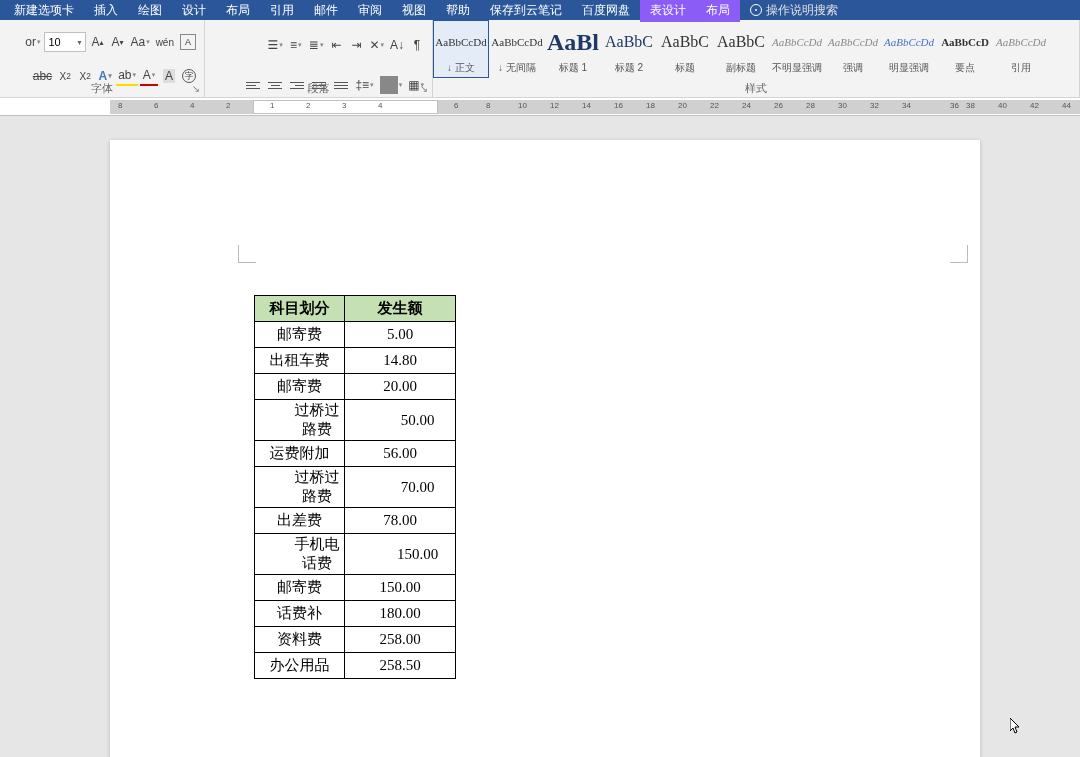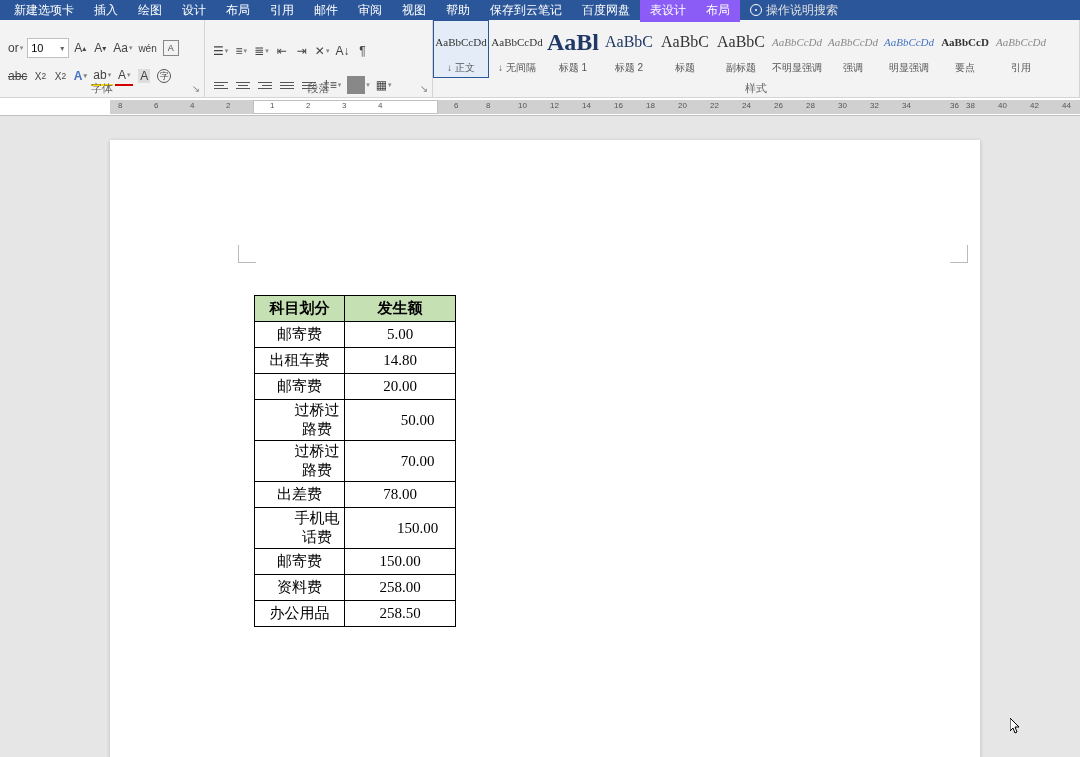--- a/index.html
+++ b/index.html
@@ -83,24 +83,25 @@
     right: 2px;
     bottom: 2px;
     width: 12px;
     height: 12px;
     font-size: 10px;
     color: #888;
     text-align: center;
   }
   .ribbon-content {
     flex: 1;
-    padding: 18px 6px 16px 6px;
+    padding: 12px 6px 16px 6px;
     display: flex;
     flex-direction: column;
-    gap: 8px;
+    gap: 14px;
+    align-items: flex-end;
   }
 
   
   .font-group { width: 205px; }
   .font-row { display: flex; align-items: center; gap: 2px; height: 20px; }
   .font-size-combo {
     display: flex;
     border: 1px solid #c0c0c0;
     background: #fff;
     height: 20px;
@@ -552,34 +553,42 @@
           </tr>
           <tr>
             <td class="col-cat">邮寄费</td>
             <td class="col-amt">20.00</td>
           </tr>
           <tr>
             <td class="col-cat tall">过桥过路费</td>
             <td class="col-amt tall">50.00</td>
           </tr>
           <tr>
+            <td class="col-cat">运费附加</td>
+            <td class="col-amt">56.00</td>
+          </tr>
+          <tr>
             <td class="col-cat tall">过桥过路费</td>
             <td class="col-amt tall">70.00</td>
           </tr>
           <tr>
             <td class="col-cat">出差费</td>
             <td class="col-amt">78.00</td>
           </tr>
           <tr>
             <td class="col-cat tall">手机电话费</td>
             <td class="col-amt tall">150.00</td>
           </tr>
           <tr>
             <td class="col-cat">邮寄费</td>
             <td class="col-amt">150.00</td>
+          </tr>
+          <tr>
+            <td class="col-cat">话费补</td>
+            <td class="col-amt">180.00</td>
           </tr>
           <tr>
             <td class="col-cat">资料费</td>
             <td class="col-amt">258.00</td>
           </tr>
           <tr>
             <td class="col-cat">办公用品</td>
             <td class="col-amt">258.50</td>
           </tr>
         </tbody>

